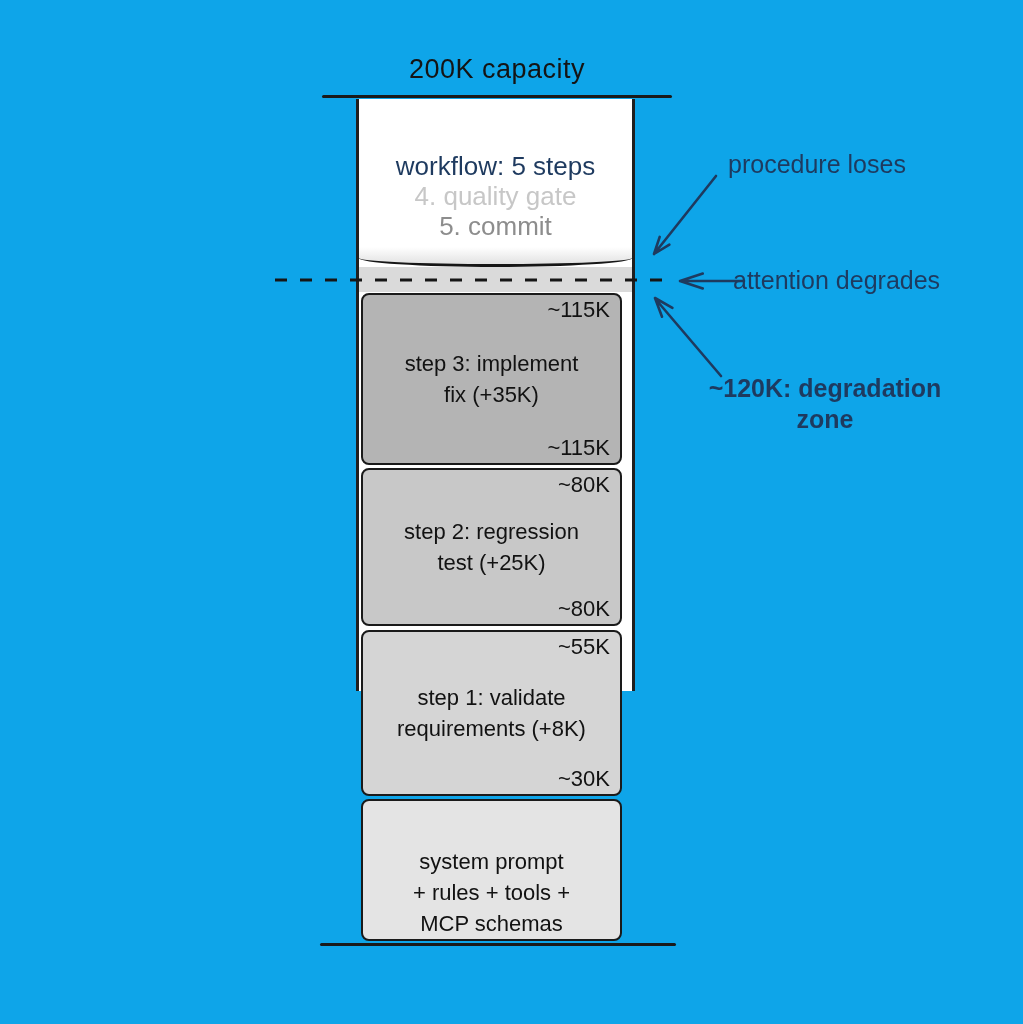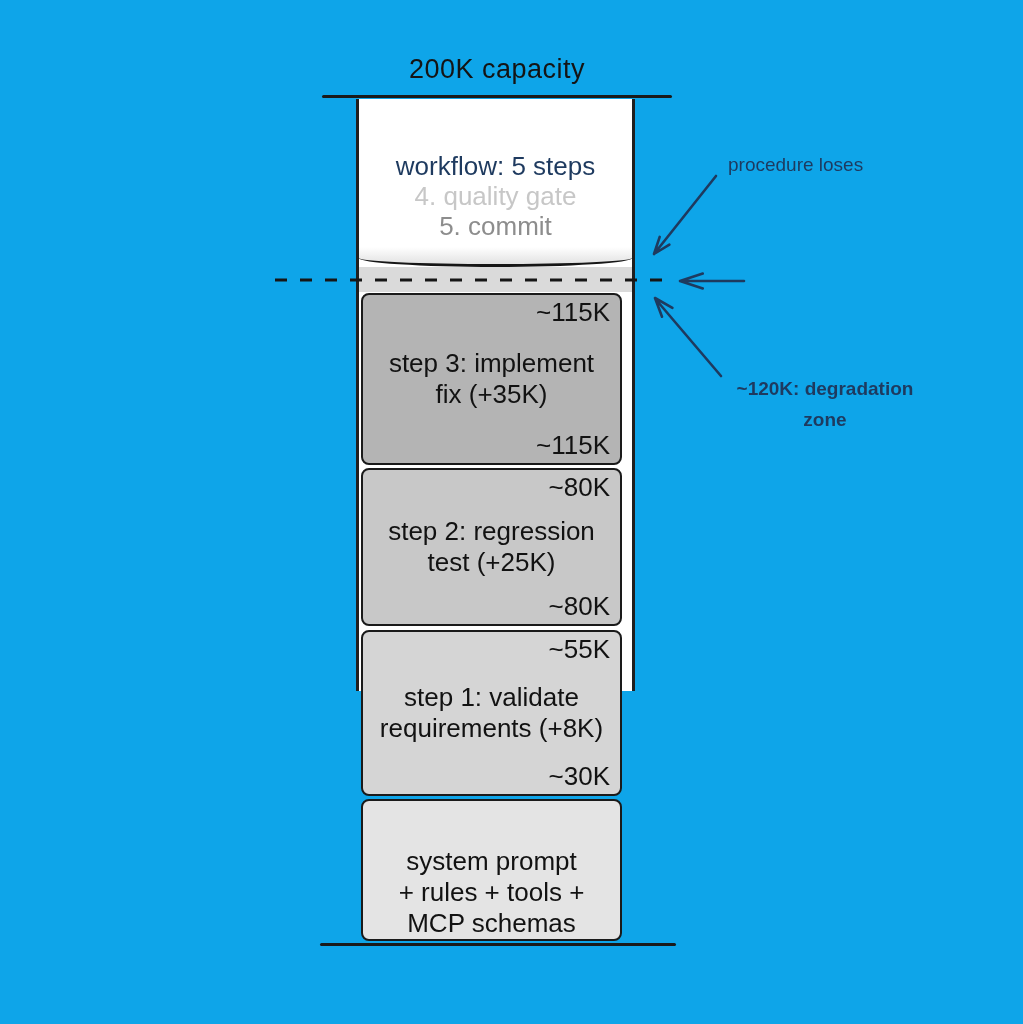--- a/index.html
+++ b/index.html
@@ -31,30 +31,30 @@
     border-bottom:3px solid #161616;border-radius:0 0 50% 50%/0 0 9px 9px;
   }
   .attn-band{
     position:absolute;left:0;top:168px;width:100%;height:25px;
     background:var(--band_fill);
   }
   .block{
     position:absolute;left:2px;width:261px;
     border:2.5px solid #1a1a1a;border-radius:8px;
     display:flex;flex-direction:column;justify-content:space-between;
-    font-size:26px;box-sizing:border-box;
+    font-size:22px;box-sizing:border-box;
   }
   .block .marker{align-self:flex-end;padding:2px 10px 2px 0;color:#121212;}
   .block .blabel{text-align:center;white-space:pre-line;line-height:31px;color:#121212;}
   .step3{top:194px;height:172px;background:var(--step3_fill);}
   .step2{top:369px;height:158px;background:var(--step2_fill);}
   .step1{top:531px;height:166px;background:var(--step1_fill);}
   .base{top:700px;height:142px;background:var(--base_fill);justify-content:flex-end;}
   .annot{
-    position:absolute;color:var(--navy);font-size:19px;line-height:31px;white-space:pre-line;
+    position:absolute;color:var(--navy);font-size:25px;line-height:31px;white-space:pre-line;
   }
   .annot-procedure{left:728px;top:149px;}
   .annot-attention{left:733px;top:265px;}
   .annot-degradation{left:695px;top:373px;width:260px;text-align:center;font-weight:bold;}
   .overlay{position:absolute;left:0;top:0;width:1023px;height:1024px;pointer-events:none;}
   .overlay .arrow{stroke:var(--navy);stroke-width:2.6;fill:none;stroke-linecap:round;stroke-linejoin:round;}
   .overlay .dashline{stroke:#161616;stroke-width:3.2;stroke-dasharray:12 13;stroke-linecap:butt;}
 </style>
 </head>
 <body>
@@ -107,16 +107,17 @@
   </div>
 
   <svg class="overlay" viewBox="0 0 1023 1024">
     <line class="dashline" x1="275" y1="280" x2="663" y2="280"></line>
     <path class="arrow" d="M716,176 L654,254 M654,254 L669.4,244.6 M654,254 L659.7,236.9"></path>
     <path class="arrow" d="M744,281 L682,281 M680,281 L702.8,273.6 M680,281 L702.8,288.4"></path>
     <path class="arrow" d="M721,376 L658,302 M655,298 L672.4,307.9 M655,298 L662,316.7"></path>
   </svg>
 
   <div class="annot annot-procedure">procedure loses</div>
+  <div class="annot annot-attention">attention degrades</div>
   <div class="annot annot-degradation">~120K: degradation
 zone</div>
 
 </div>
 
 </body></html>

